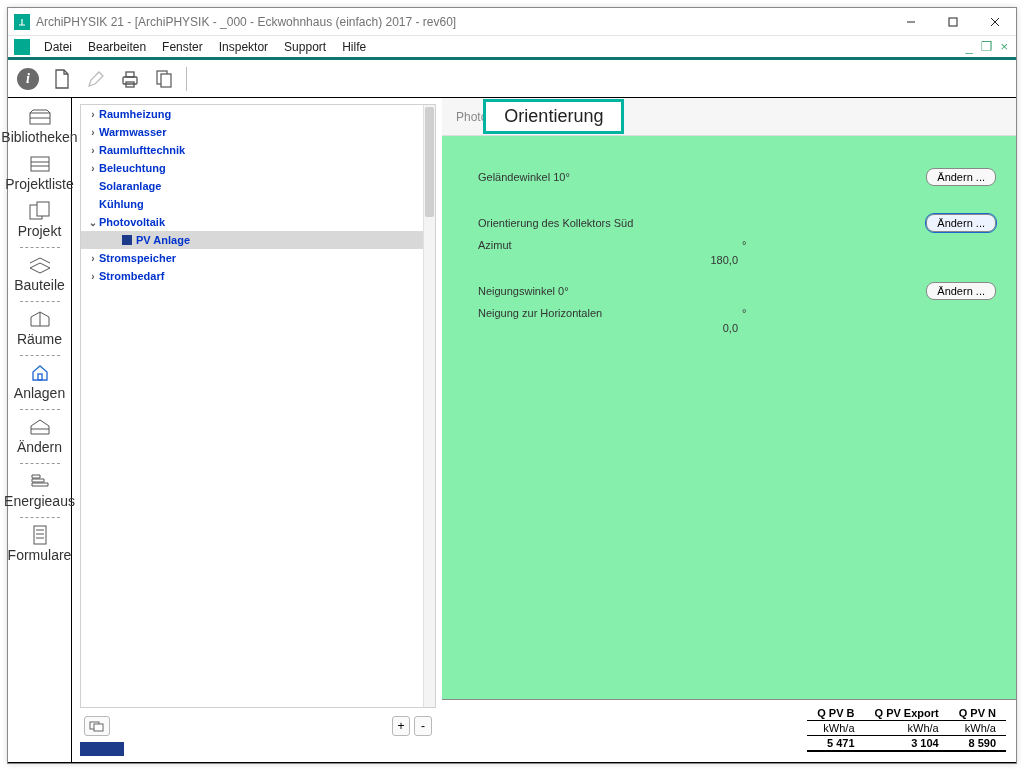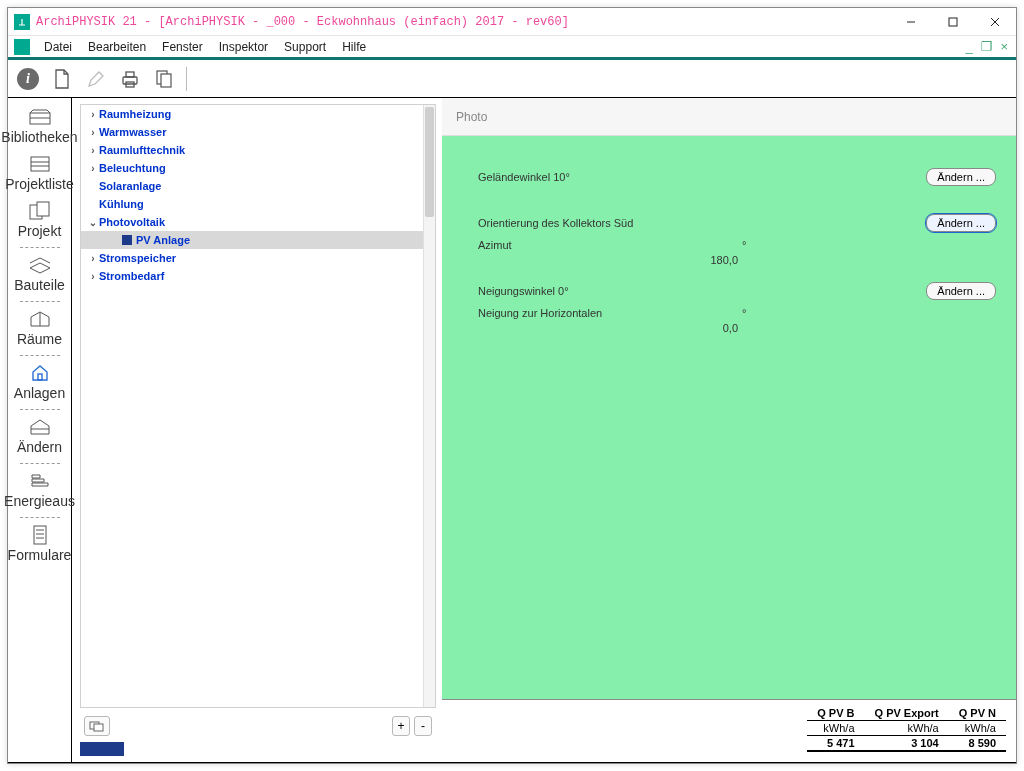--- a/index.html
+++ b/index.html
@@ -4,21 +4,21 @@
 <style>
 * { box-sizing: border-box; margin: 0; padding: 0; font-family: "Segoe UI", Tahoma, sans-serif; }
 body { background: #fff; width: 1024px; height: 771px; overflow: hidden; }
 .outer-frame { width: 1024px; height: 771px; padding: 7px; background: #fff; }
 .window { width: 100%; height: 100%; border: 1px solid #888; display: flex; flex-direction: column; background: #fff; box-shadow: 0 0 6px rgba(0,0,0,.15); }
 
 
 .titlebar { height: 28px; display: flex; align-items: center; background: #fff; border-bottom: 1px solid #e5e5e5; }
 .titlebar .app-icon { width: 16px; height: 16px; background: #00a98f; margin: 0 6px; display: flex; align-items: center; justify-content: center; }
 .titlebar .app-icon svg { width: 12px; height: 12px; }
-.titlebar .title { font-size: 12px; color: #ec4899; flex: 1; font-family: Liberation Mono, monospace; }
+.titlebar .title { font-size: 12px; color: #737373; flex: 1; }
 .titlebar .winbtn { width: 42px; height: 28px; display: flex; align-items: center; justify-content: center; color: #222; font-size: 12px; }
 
 
 .menubar { height: 24px; display: flex; align-items: center; padding: 0 4px; border-bottom: 3px solid #0f766e; font-size: 12px; color: #222; }
 .menubar .menu-icon { width: 16px; height: 16px; background: #00a98f; margin: 0 6px 0 2px; }
 .menubar .menu-item { padding: 0 8px; }
 .menubar .spacer { flex: 1; }
 .menubar .mdi { padding: 0 4px; color: #4a7; font-size: 13px; }
 
 
@@ -306,20 +306,21 @@
           <div class="smallbtn plus">+</div>
           <div class="smallbtn minus">-</div>
         </div>
       </div>
       <div class="bar-blue"></div>
     </div>
 
     <div class="content">
       <div class="tabrow">
         <span class="tab-faded">Photo</span>
+        <div class="tab-highlight">Orientierung</div>
       </div>
       <div class="detail">
 
         <div class="detail-group">
           <div class="detail-line">
             <span class="lbl">Geländewinkel 10°</span>
             <span class="grow"></span>
             <button class="btn">Ändern ...</button>
           </div>
         </div>

